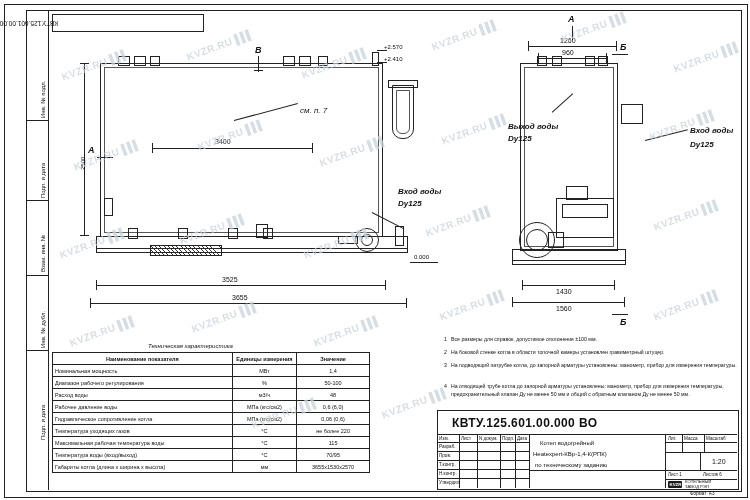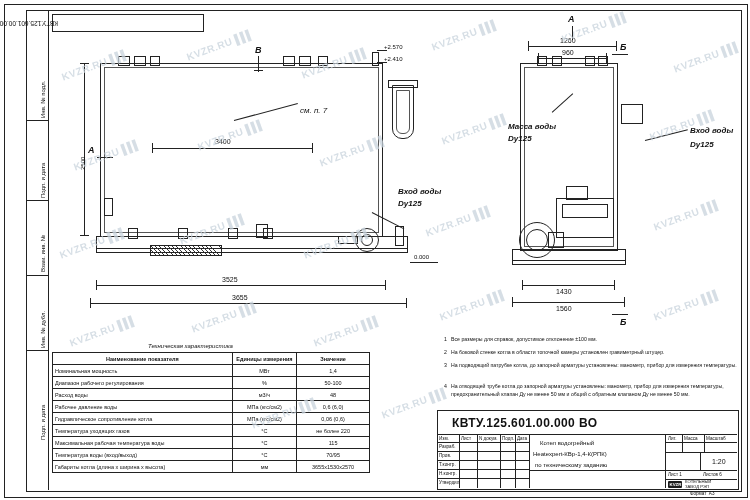--- a/index.html
+++ b/index.html
@@ -138,21 +138,21 @@
   <div class="abs" style="left:512px;top:249px;width:112px;height:10px;border:1.2px solid #222;"></div>
   <div class="abs" style="left:512px;top:259px;width:112px;height:5px;border-left:1px solid #222;border-right:1px solid #222;border-bottom:1px solid #222;"></div>
 
   <div class="txt b" style="left:568px;top:14px;font-size:9px;font-style:italic;">А</div>
   <div class="ln" style="left:572px;top:26px;width:.8px;height:14px;"></div>
   <div class="txt b" style="left:620px;top:42px;font-size:9px;font-style:italic;">Б</div>
   <div class="ln" style="left:612px;top:54px;width:16px;height:.8px;"></div>
   <div class="txt b" style="left:620px;top:317px;font-size:9px;font-style:italic;">Б</div>
   <div class="ln" style="left:612px;top:314px;width:16px;height:.8px;"></div>
 
-  <div class="txt b" style="left:508px;top:122px;font-size:8px;font-style:italic;">Масса воды</div>
+  <div class="txt b" style="left:508px;top:122px;font-size:8px;font-style:italic;">Выход воды</div>
   <div class="txt b" style="left:508px;top:134px;font-size:8px;font-style:italic;">Dy125</div>
   <div class="ln" style="left:552px;top:112px;width:28px;height:.8px;transform:rotate(-42deg);transform-origin:left center;"></div>
 
   <div class="txt b" style="left:690px;top:126px;font-size:8px;font-style:italic;">Вход воды</div>
   <div class="txt b" style="left:690px;top:140px;font-size:8px;font-style:italic;">Dy125</div>
   <div class="ln" style="left:645px;top:140px;width:44px;height:.8px;transform:rotate(-14deg);transform-origin:left center;"></div>
 
   <div class="ln" style="left:528px;top:46px;width:88px;height:.8px;"></div>
   <div class="txt" style="left:560px;top:37px;font-size:7px;">1260</div>
   <div class="ln" style="left:528px;top:41px;width:.8px;height:10px;"></div>

